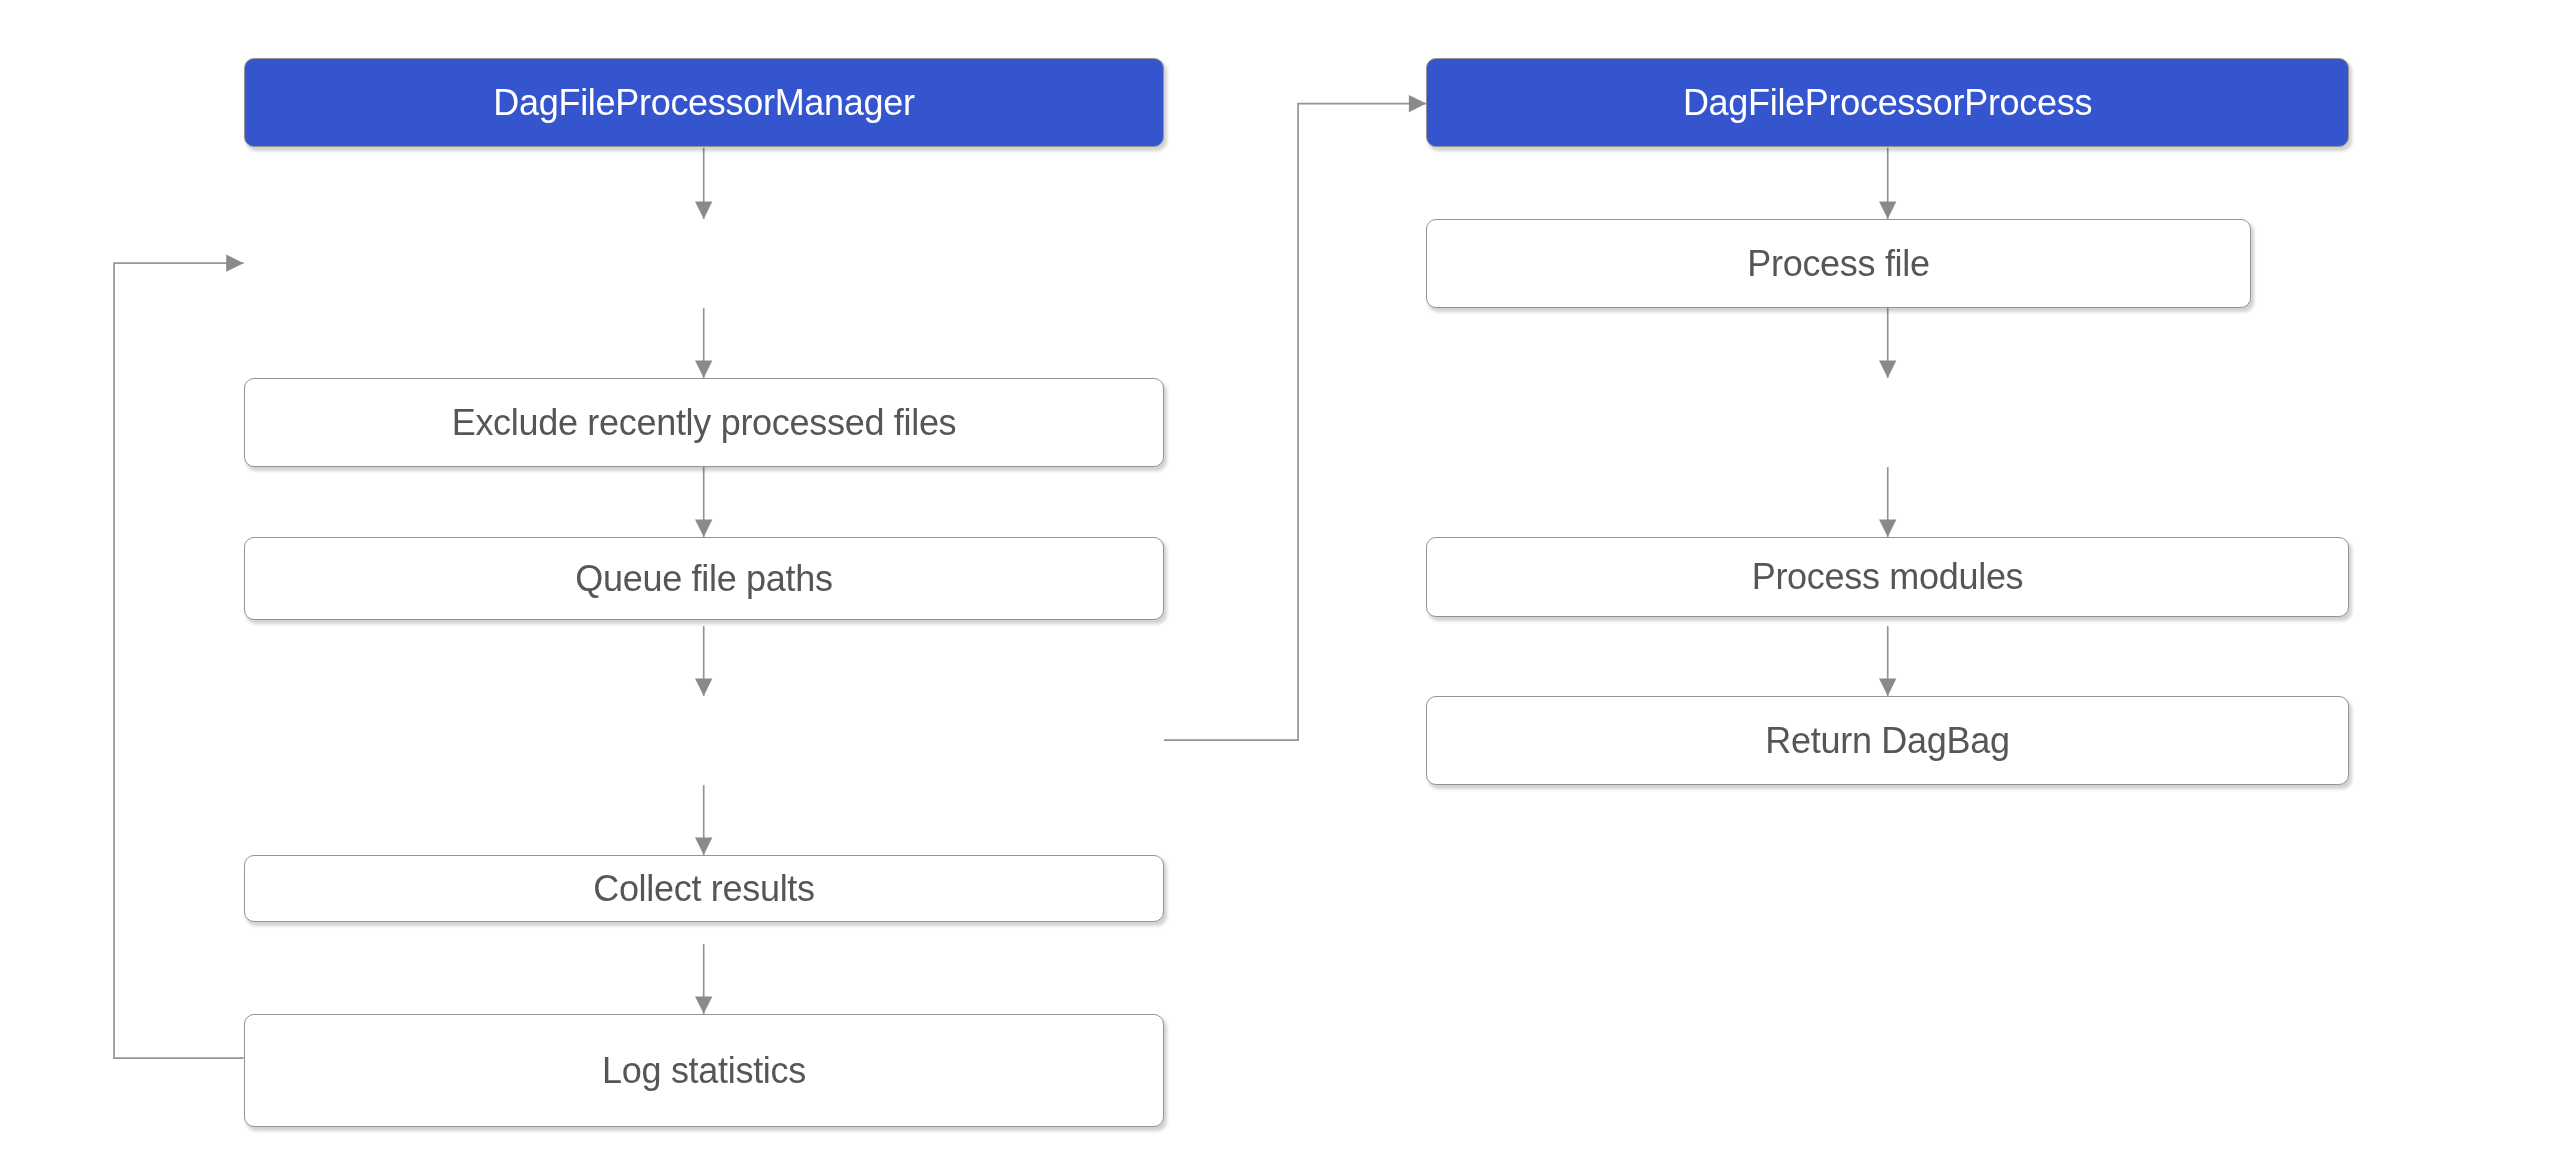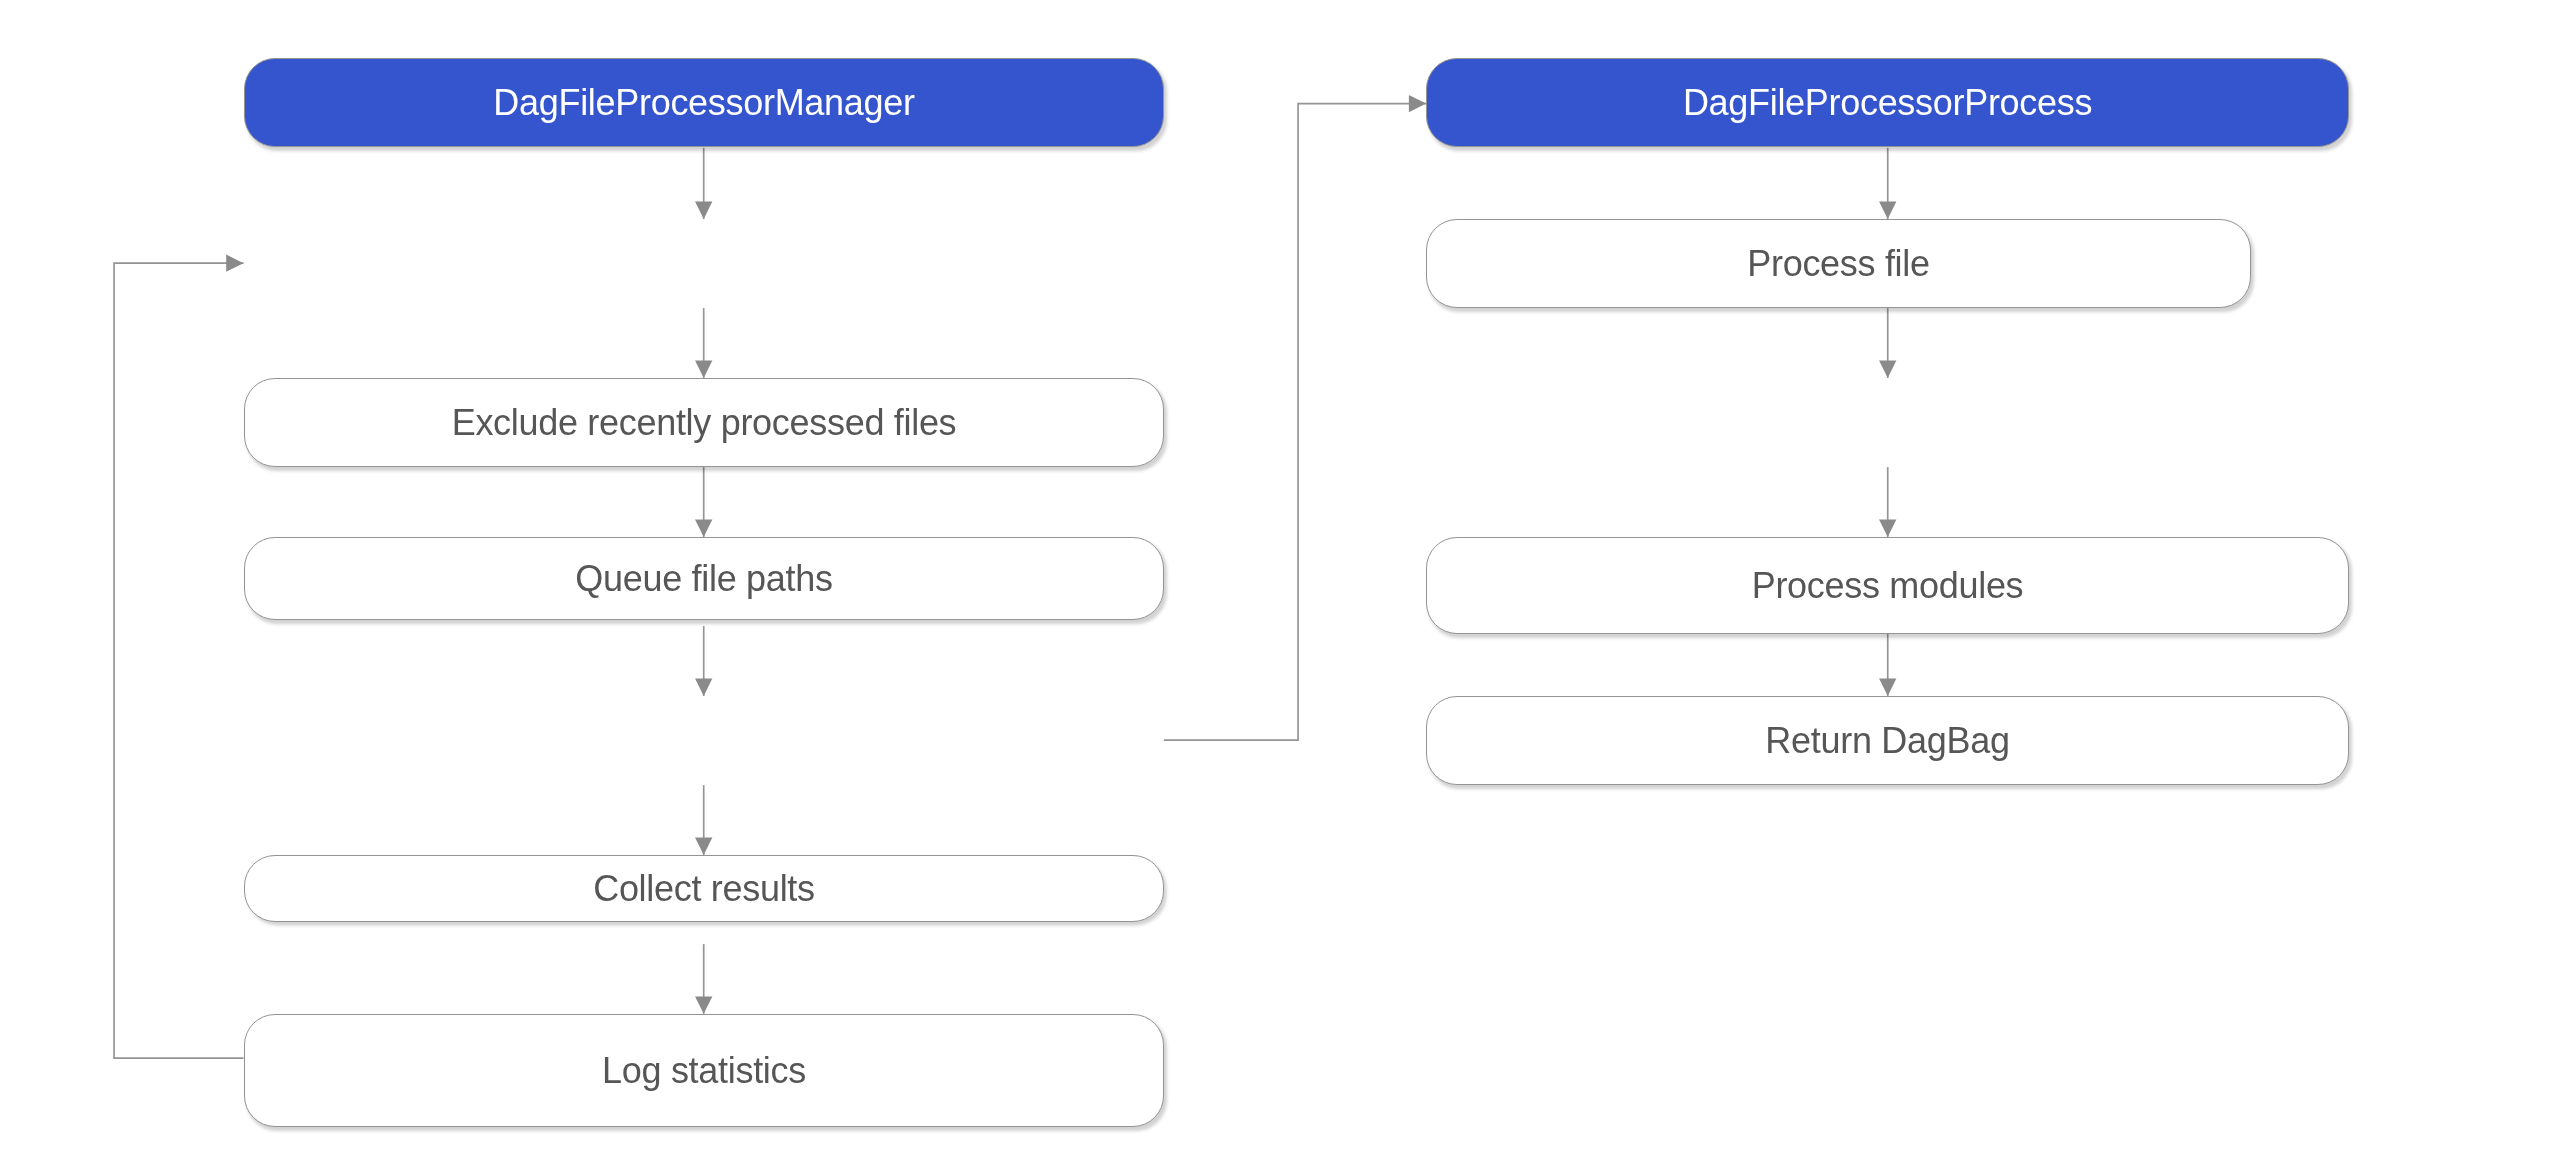--- a/index.html
+++ b/index.html
@@ -33,21 +33,21 @@
     fill: none;
     marker-end: url(#arrowhead);
   }
   .node {
     position: absolute;
     box-sizing: border-box;
     display: flex;
     align-items: center;
     justify-content: center;
     text-align: right;
-    border-radius: 31px;
+    border-radius: 10px;
     border: 1.7px solid var(--box-border, #949494);
     font-size: 36px;
     letter-spacing: -0.3px;
     line-height: 1.15;
     box-shadow: 2.7px 3.4px 3.4px rgba(0,0,0,0.18);
   }
   .node.header {
     background: var(--header-fill, #3455CE);
     color: var(--header-text, #ffffff);
   }
@@ -86,17 +86,17 @@
   </svg>
 
   <div class="node header" style="left:244px; top:58px; width:920px; height:89px;">DagFileProcessorManager</div>
   <div class="node step" style="left:244px; top:378px; width:920px; height:89px;">Exclude recently processed files</div>
   <div class="node step" style="left:244px; top:537px; width:920px; height:83px;">Queue file paths</div>
   <div class="node step" style="left:244px; top:855px; width:920px; height:67px;">Collect results</div>
   <div class="node step" style="left:244px; top:1014px; width:920px; height:113px;">Log statistics</div>
 
   <div class="node header" style="left:1426px; top:58px; width:923px; height:89px;">DagFileProcessorProcess</div>
   <div class="node step" style="left:1426px; top:219px; width:825px; height:89px;">Process file</div>
-  <div class="node step" style="left:1426px; top:537px; width:923px; height:97px;">Process modules</div>
+  <div class="node step" style="left:1426px; top:537px; width:923px; height:80px;">Process modules</div>
   <div class="node step" style="left:1426px; top:696px; width:923px; height:89px;">Return DagBag</div>
 
 </div>
 
 
 </body></html>

